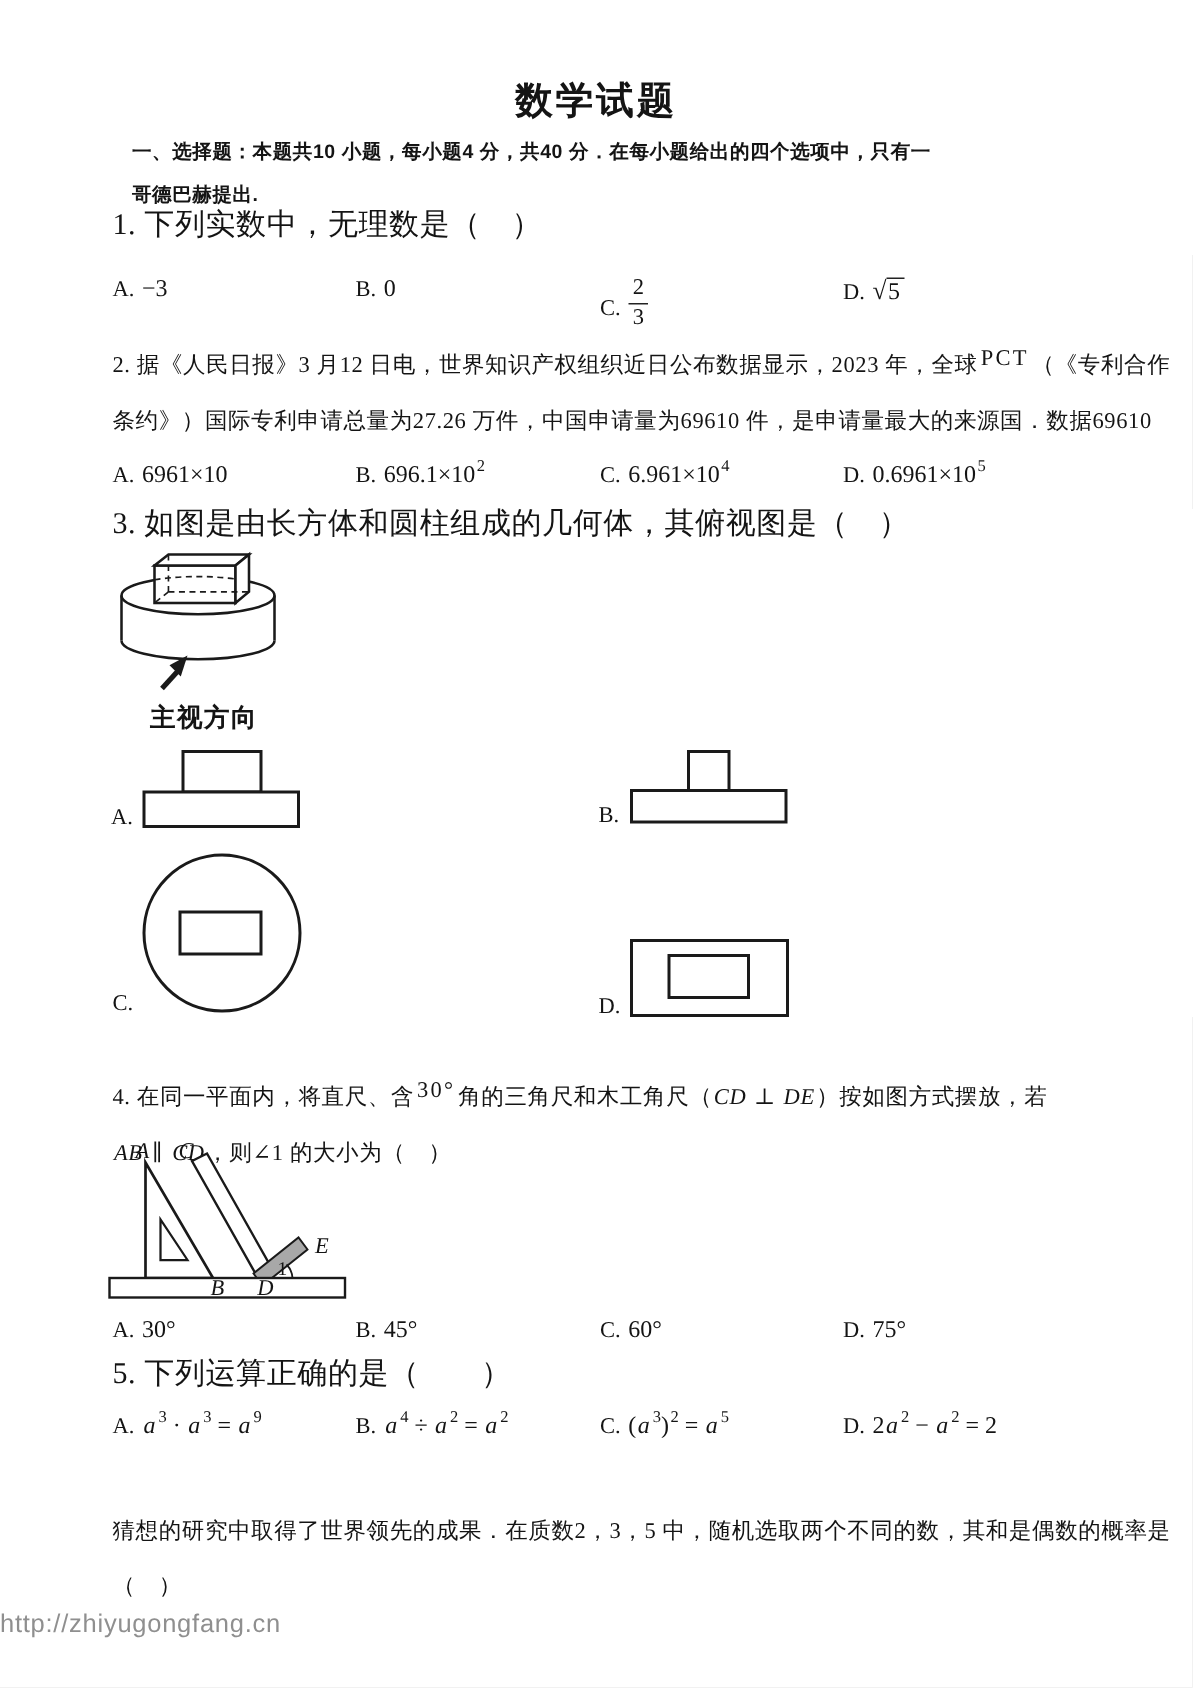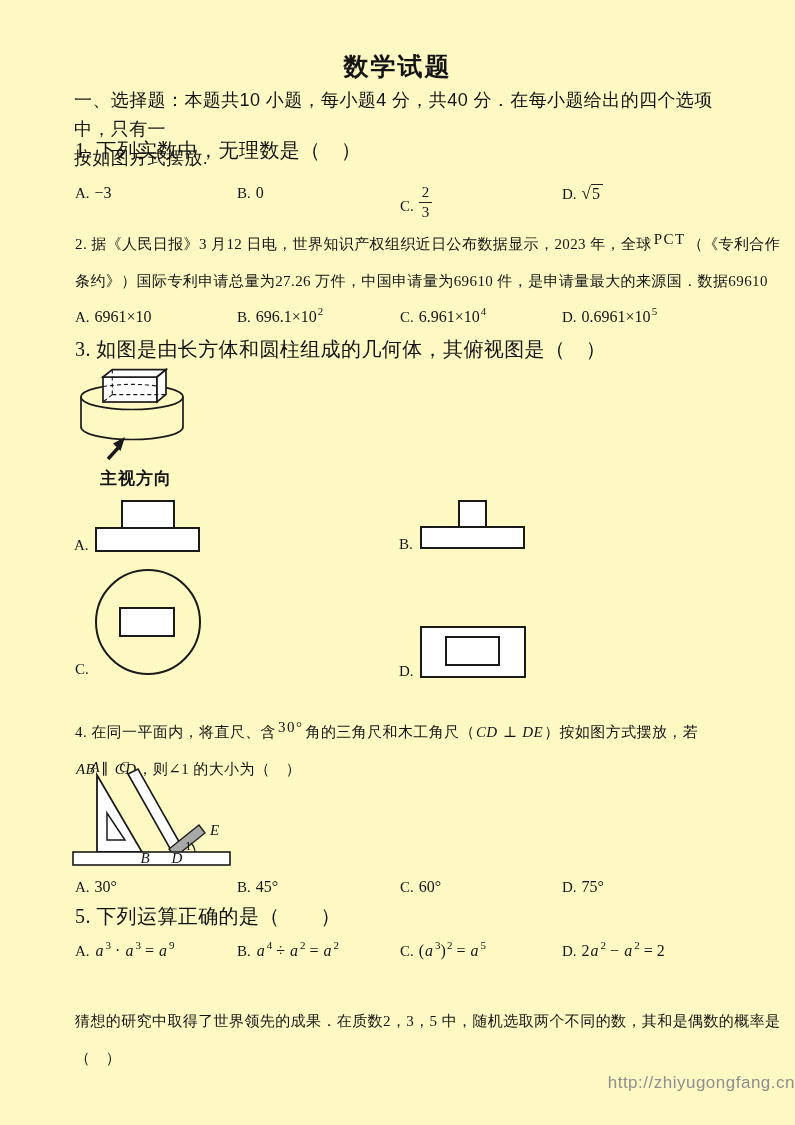--- a/index.html
+++ b/index.html
@@ -1,58 +1,58 @@
 <!DOCTYPE html>
 <html><head>
 <meta charset="utf-8">
 <style>
   html,body{margin:0;padding:0;background:#e8e8e8;}
-  .page{position:relative;width:795px;height:1125px;background:#fef9c3;margin:0 auto;overflow:hidden;
+  .page{position:relative;width:795px;height:1125px;background:#ffffff;margin:0 auto;overflow:hidden;
         font-family:"Liberation Serif","DejaVu Serif",serif;color:#141414;}
   .title{position:absolute;left:0;right:0;top:50px;text-align:center;
          font-family:"Liberation Sans","DejaVu Sans",sans-serif;font-weight:bold;
          font-size:25px;letter-spacing:2px;}
-  .heading{position:absolute;left:74px;top:86px;width:668px;
-           font-family:"Liberation Sans","DejaVu Sans",sans-serif;font-weight:normal;
-           font-size:18px;line-height:29px;letter-spacing:0.4px;}
+  .heading{position:absolute;left:88px;top:86px;width:668px;
+           font-family:"Liberation Sans","DejaVu Sans",sans-serif;font-weight:bold;
+           font-size:13px;line-height:29px;letter-spacing:0.4px;}
   .stem{position:absolute;left:75px;font-size:20px;line-height:20px;letter-spacing:0.4px;white-space:nowrap;}
   .para{position:absolute;left:75px;width:700px;font-size:15px;line-height:37px;letter-spacing:0.4px;margin-top:26px;}
   .pline{white-space:nowrap;}
   .optrow{position:absolute;left:0;top:0;width:717px;height:26px;}
   .opt{position:absolute;white-space:nowrap;}
   .c1{left:75px}.c2{left:237px}.c3{left:400px}.c4{left:562px}
   .olabel{font-size:15px;margin-right:5px;}
   .omath{font-family:"Liberation Serif","DejaVu Serif",serif;font-size:16px;}
   .sup{font-size:11px;position:relative;top:-7px;padding-left:1px;}
   .mi{font-style:italic;font-family:"Liberation Serif","DejaVu Serif","DejaVu Sans",serif;padding:0 1px;}
   .mm{font-family:"Liberation Serif","DejaVu Serif",serif;position:relative;top:-5px;letter-spacing:1.5px;padding:0 2px;}
   .frac{display:inline-block;vertical-align:-6px;text-align:center;line-height:1.12;font-size:15px;}
   .frac .num{display:block;padding:0 3px 1px;}
   .frac .den{display:block;border-top:1.4px solid #222;padding:1px 3px 0;}
   .sqrt{white-space:nowrap;}
   .sqrt .rad{font-size:17px;}
   .sqrt .radbody{border-top:1.5px solid #222;padding:0 3px 0 1px;}
   .figlabel{position:absolute;font-size:15px;}
-  .footer{position:absolute;left:0;right:0;top:1073px;text-align:right;
+  .footer{position:absolute;left:0;right:0;top:1073px;text-align:left;
           font-family:"Liberation Sans","DejaVu Sans",sans-serif;font-size:17px;color:#8f8f8f;letter-spacing:0.5px;}
   svg{position:absolute;overflow:visible;}
   .flabel{font-family:"Liberation Serif","DejaVu Serif",serif;font-style:italic;font-size:15px;fill:#141414;}
   .fnum{font-family:"Liberation Serif","DejaVu Serif",serif;font-size:13px;fill:#141414;}
   .viewlabel{font-family:"Liberation Sans","DejaVu Sans",sans-serif;font-weight:bold;font-size:17px;fill:#141414;letter-spacing:1px;}
 </style>
 </head>
 <body>
 
 <div class="page">
 
   <div class="title">数学试题</div>
 
   <div class="heading">
     <div>一、选择题：本题共10 小题，每小题4 分，共40 分．在每小题给出的四个选项中，只有一</div>
-    <div>按如图方式摆放.</div>
+    <div>哥德巴赫提出.</div>
   </div>
 
   <div class="stem" style="top:140px">1. 下列实数中，无理数是（　）</div>
   <div class="optrow" style="top:184px">
     <span class="opt c1"><span class="olabel">A.</span><span class="omath"><span>−3</span></span></span>
     <span class="opt c2"><span class="olabel">B.</span><span class="omath"><span>0</span></span></span>
     <span class="opt c3"><span class="olabel">C.</span><span class="omath"><span class="frac"><span class="num">2</span><span class="den">3</span></span></span></span>
     <span class="opt c4"><span class="olabel">D.</span><span class="omath"><span class="sqrt"><span class="rad">√</span><span class="radbody">5</span></span></span></span>
   </div>
 

